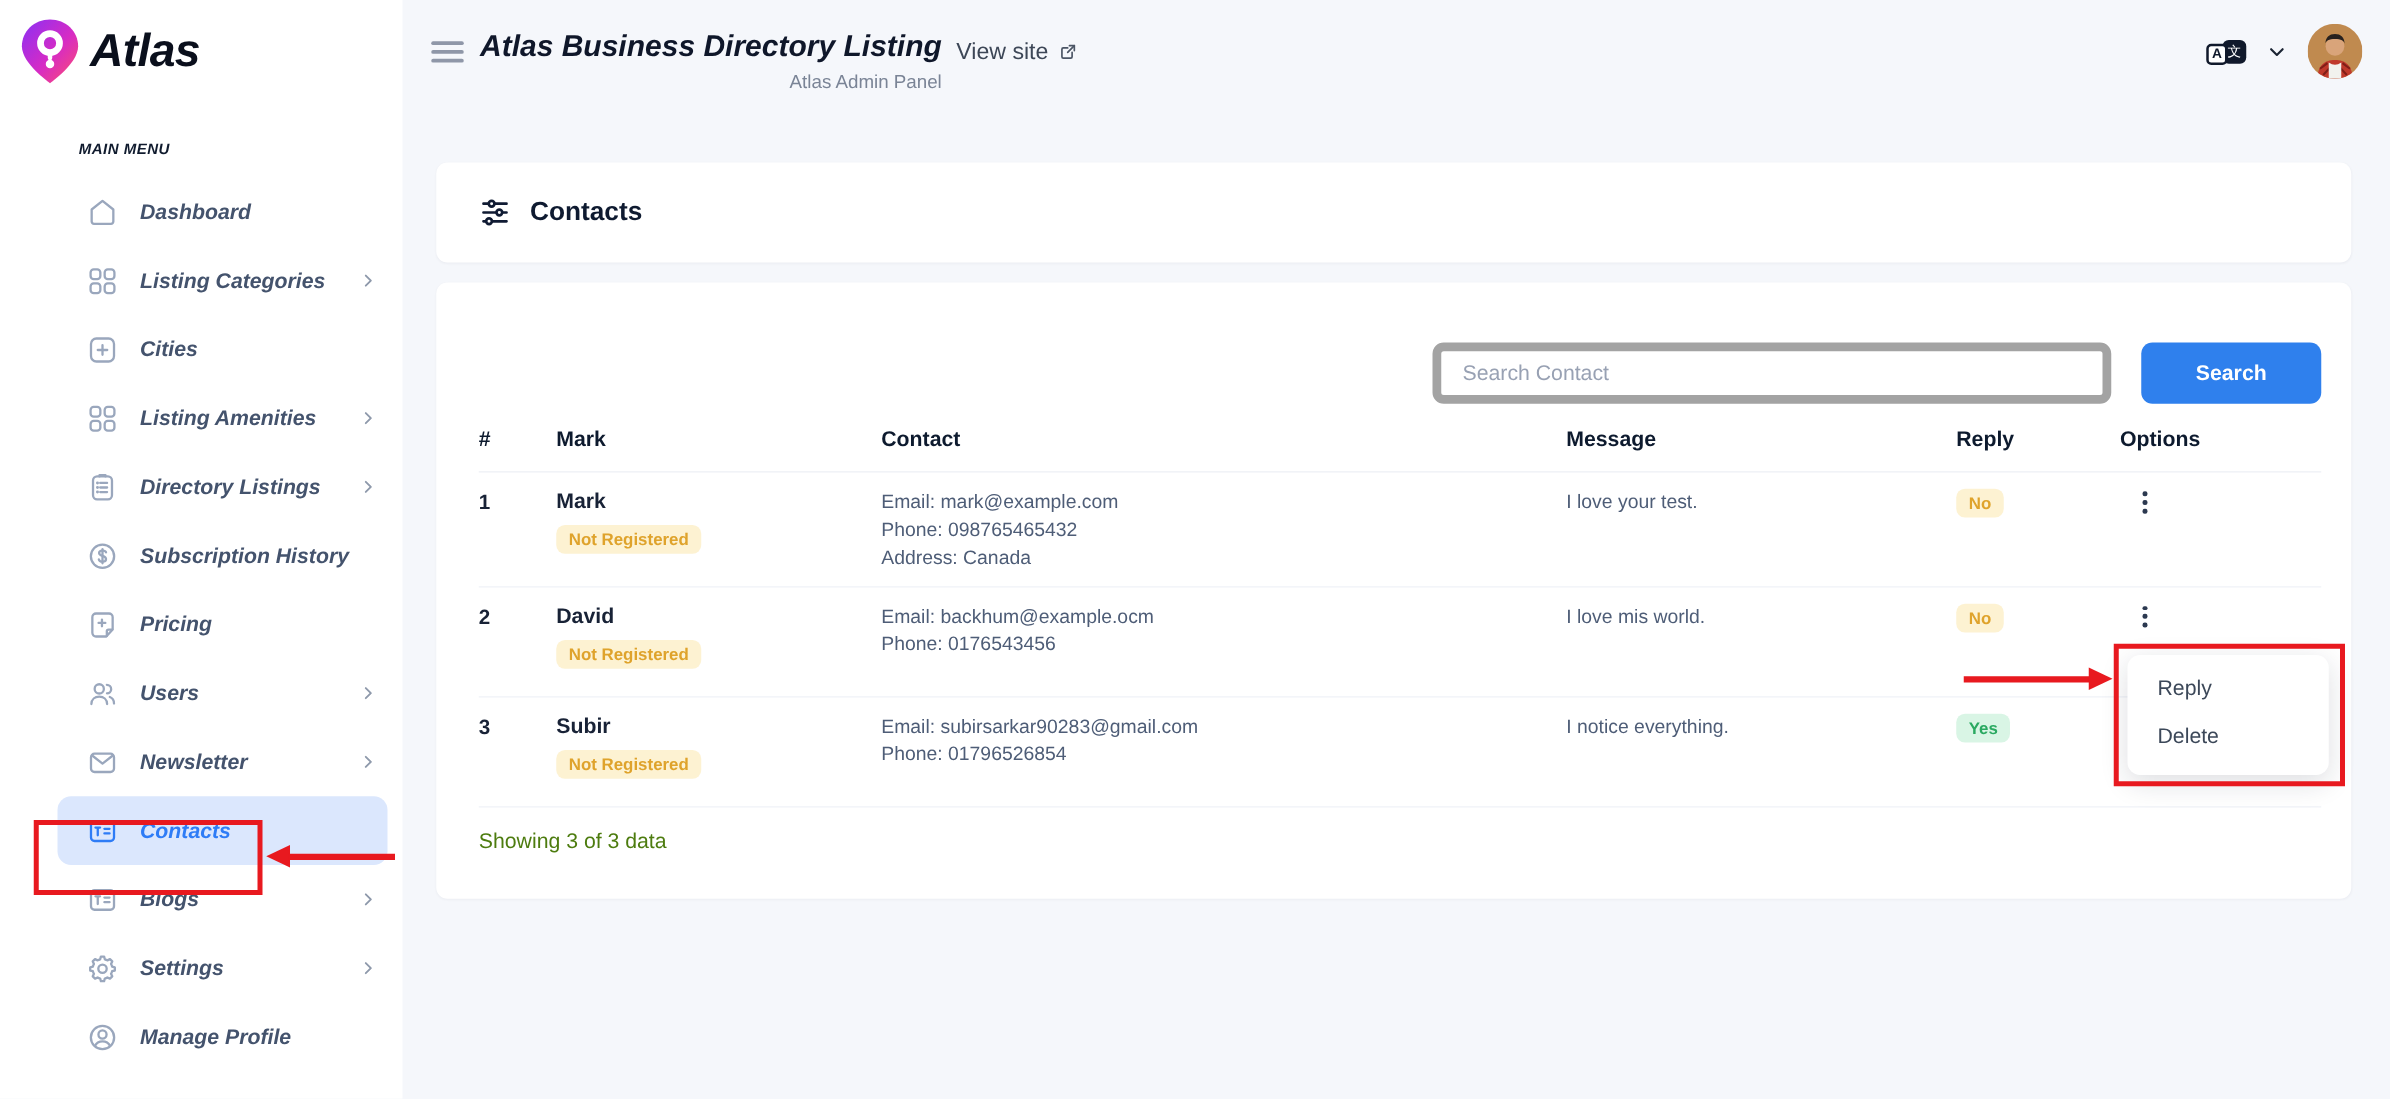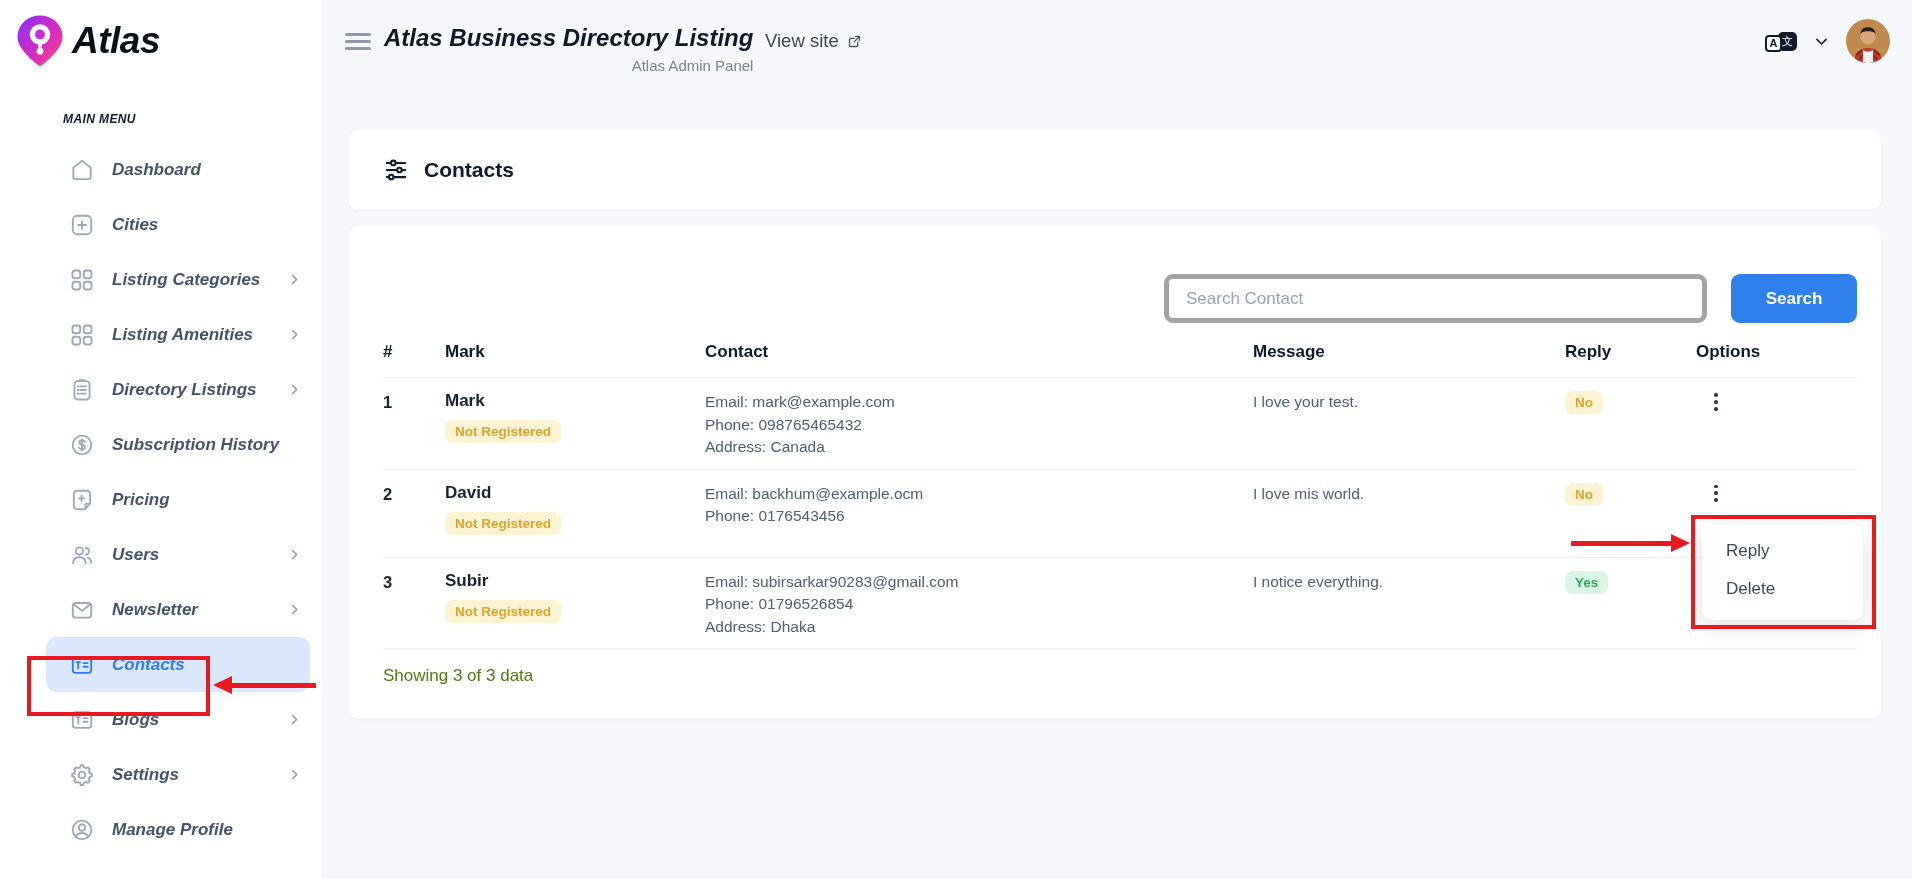--- a/index.html
+++ b/index.html
@@ -49,24 +49,24 @@
   
   .card { position:absolute; background:#fff; border-radius:9px; box-shadow:0 1px 2px rgba(16,24,40,.04); }
   .panel-head { left:349px; top:130px; width:1532px; height:80px; display:flex; align-items:center; padding-left:34px; gap:15px; }
   .panel-head .p-icon { width:26px; height:26px; color:#101b33; }
   .panel-head .p-icon svg { width:26px; height:26px; }
   .panel-title { font-size:21px; font-weight:800; color:#0e1a30; }
 
   .main-card { left:349px; top:226px; width:1532px; height:493px; }
 
   .search-row { position:absolute; top:48px; right:24px; display:flex; gap:24px; }
-  .search-input { width:543px; height:49px; border:5px solid #a3a3a3; border-radius:9px; background:#fff;
+  .search-input { width:543px; height:49px; border:7px solid #a3a3a3; border-radius:9px; background:#fff;
                   font-family:"Liberation Sans",sans-serif; font-size:17px; padding:0 17px; color:#333; outline:none; }
   .search-input::placeholder { color:#98a1b3; }
-  .search-btn { width:126px; height:49px; background:#2f80ed; border:none; border-radius:9px; color:#fff;
+  .search-btn { width:144px; height:49px; background:#2f80ed; border:none; border-radius:9px; color:#fff;
                 font-size:17px; font-weight:700; font-family:"Liberation Sans",sans-serif; cursor:pointer; }
 
   .table { position:absolute; left:34px; right:24px; top:116px; }
   .trow { display:grid; grid-template-columns:62px 260px 548px 312px 131px 1fr; align-items:start; }
   .thead { border-bottom:1px solid #edf0f5; padding-bottom:15px; }
   .th { font-size:17px; font-weight:800; color:#0d1a2e; }
   .tbody-row { border-bottom:1px solid #f0f2f7; min-height:88px; padding:13px 0 10px 0; }
   .num { font-size:16.5px; font-weight:700; color:#182236; padding-top:2px;}
   .row-name { font-size:17px; font-weight:700; color:#182236; }
   .badge { display:inline-block; padding:4px 10px; border-radius:7px; font-size:13.5px; font-weight:700; }
@@ -124,41 +124,41 @@
         <span class="nav-icon">
           <svg viewBox="0 0 24 24" fill="none" stroke="currentColor" stroke-width="1.7" stroke-linecap="round" stroke-linejoin="round">
             <path d="M4 9.8 L12 3.4 L20 9.8 V18.7 A1.7 1.7 0 0 1 18.3 20.4 H5.7 A1.7 1.7 0 0 1 4 18.7 Z"></path>
           </svg>
         </span>
         <span class="nav-label">Dashboard</span>
       </div>
       <div class="nav-item">
         <span class="nav-icon">
           <svg viewBox="0 0 24 24" fill="none" stroke="currentColor" stroke-width="1.7" stroke-linecap="round" stroke-linejoin="round">
-            <rect x="3.5" y="3.5" width="17" height="17" rx="4"></rect>
-            <path d="M12 8.5 V15.5 M8.5 12 H15.5"></path>
-          </svg>
-        </span>
-        <span class="nav-label">Cities</span>
-      </div>
-      <div class="nav-item">
-        <span class="nav-icon">
-          <svg viewBox="0 0 24 24" fill="none" stroke="currentColor" stroke-width="1.7" stroke-linecap="round" stroke-linejoin="round">
             <rect x="3.2" y="3.2" width="7.2" height="7.2" rx="2.3"></rect>
             <rect x="13.6" y="3.2" width="7.2" height="7.2" rx="2.3"></rect>
             <rect x="3.2" y="13.6" width="7.2" height="7.2" rx="2.3"></rect>
             <rect x="13.6" y="13.6" width="7.2" height="7.2" rx="2.3"></rect>
           </svg>
         </span>
         <span class="nav-label">Listing Categories</span>
         <span class="nav-chevron">
           <svg viewBox="0 0 24 24" fill="none" stroke="currentColor" stroke-width="2.4" stroke-linecap="round" stroke-linejoin="round">
             <path d="M9 5.5 L15.5 12 L9 18.5"></path>
           </svg>
         </span>
+      </div>
+      <div class="nav-item">
+        <span class="nav-icon">
+          <svg viewBox="0 0 24 24" fill="none" stroke="currentColor" stroke-width="1.7" stroke-linecap="round" stroke-linejoin="round">
+            <rect x="3.5" y="3.5" width="17" height="17" rx="4"></rect>
+            <path d="M12 8.5 V15.5 M8.5 12 H15.5"></path>
+          </svg>
+        </span>
+        <span class="nav-label">Cities</span>
       </div>
       <div class="nav-item">
         <span class="nav-icon">
           <svg viewBox="0 0 24 24" fill="none" stroke="currentColor" stroke-width="1.7" stroke-linecap="round" stroke-linejoin="round">
             <rect x="3.2" y="3.2" width="7.2" height="7.2" rx="2.3"></rect>
             <rect x="13.6" y="3.2" width="7.2" height="7.2" rx="2.3"></rect>
             <rect x="3.2" y="13.6" width="7.2" height="7.2" rx="2.3"></rect>
             <rect x="13.6" y="13.6" width="7.2" height="7.2" rx="2.3"></rect>
           </svg>
         </span>
@@ -398,21 +398,20 @@
         </div>
         <div class="trow tbody-row">
           <div class="num">3</div>
           <div>
             <div class="row-name">Subir</div>
             <div class="name-badge"><span class="badge badge-amber">Not Registered</span></div>
           </div>
           <div>
             <div class="contact-line">Email: subirsarkar90283@gmail.com</div>
             <div class="contact-line">Phone: 01796526854</div>
-            <div class="contact-line">Address: Dhaka</div>
           </div>
           <div class="msg">I notice everything.</div>
           <div><span class="badge badge-green">Yes</span></div>
           <div>
             <div class="kebab">
               <i></i>
               <i></i>
               <i></i>
             </div>
           </div>

